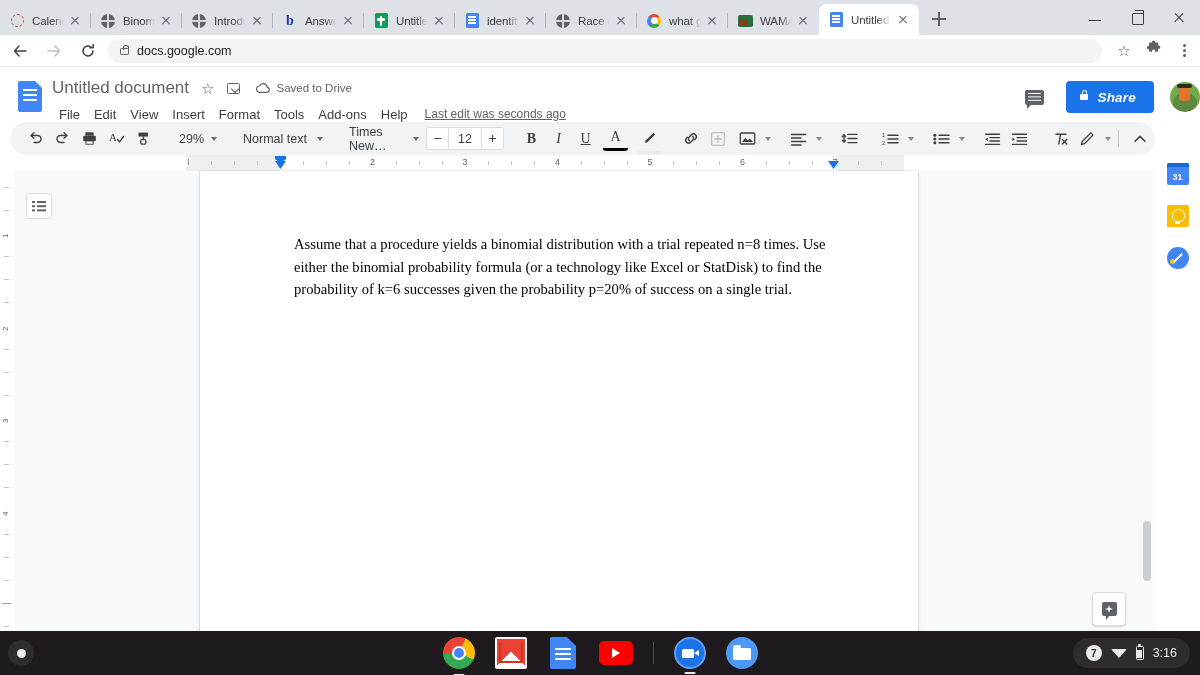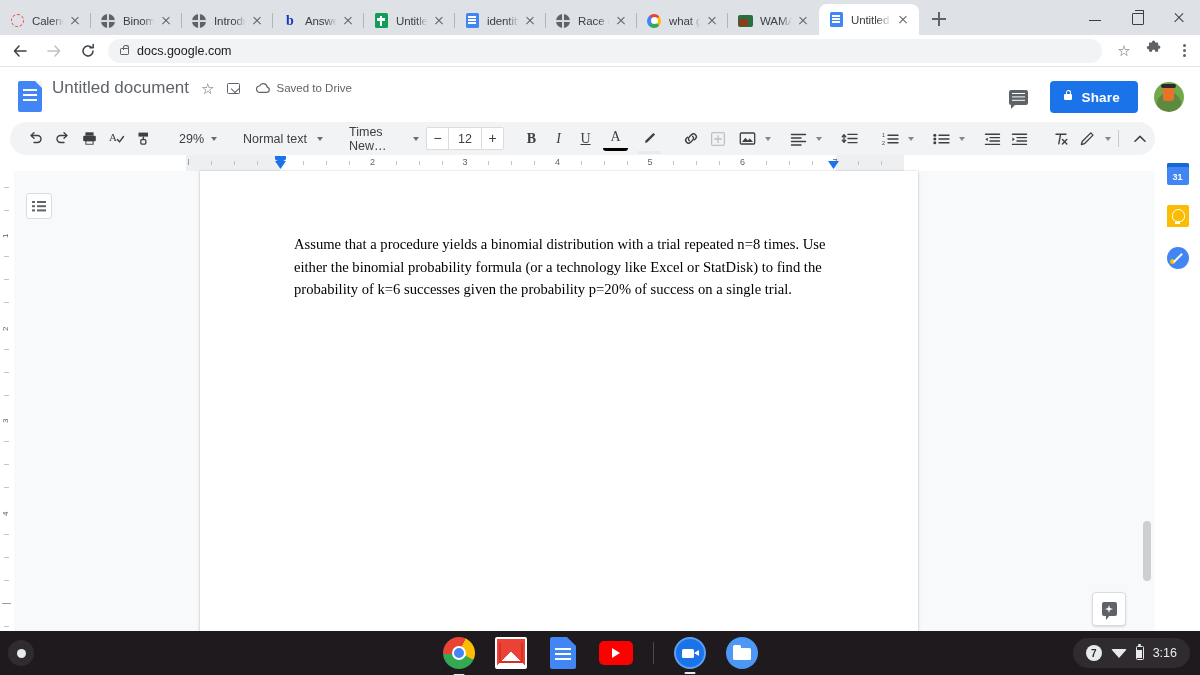--- a/index.html
+++ b/index.html
@@ -174,21 +174,21 @@
   }
   .dh-move::after{content:"";position:absolute;left:4px;top:2px;width:5px;height:5px;border-left:1.4px solid #5f6368;border-bottom:1.4px solid #5f6368;transform:rotate(-45deg);}
   .dh-saved { display:flex; align-items:center; margin-left:14px; font-size:11.5px; color:#5f6368; }
   .dh-menurow { display:flex; align-items:center; height:22px; margin-top:2px; }
   .menu-item {
     font-size: 13px; color: #3c4043; padding: 2px 7px; border-radius: 3px;
   }
   .last-edit {
     font-size: 12px; color: #5f6368; text-decoration: underline; margin-left: 10px;
   }
-  .dh-right { margin-left:auto; display:flex; align-items:center; padding-right:16px; padding-top:6px; }
+  .dh-right { margin-left:auto; display:flex; align-items:center; padding-top:6px;font-style:italic; }
   .comment-ico {
     width:19px;height:15px;background:#5f6368;border-radius:2px;position:relative;margin-right:22px;
   }
   .comment-ico::before{content:"";position:absolute;left:3px;top:3px;width:13px;height:1.4px;background:#fff;box-shadow:0 3.4px 0 #fff, 0 6.8px 0 #fff;}
   .comment-ico::after{content:"";position:absolute;left:2px;bottom:-4px;border-width:5px 5px 0 0;border-style:solid;border-color:#5f6368 transparent transparent transparent;}
   .share-btn {
     height: 32px; background:#1a73e8; color:#fff; border-radius:4px;
     display:flex; align-items:center; padding: 0 18px 0 14px;
     font-size: 13.5px; font-weight: 600; letter-spacing:.2px;
   }
@@ -605,20 +605,31 @@
         <div class="doc-title">Untitled document</div>
         <div class="dh-mini dh-star">☆</div>
         <div class="dh-move"></div>
         <div class="dh-saved">
           <svg width="17" height="12" viewBox="0 0 17 12" style="margin-right:5px">
               <path d="M13.2 5.1A4 4 0 0 0 5.6 4a3.2 3.2 0 0 0 .3 6.4h7.1a2.7 2.7 0 0 0 .2-5.3z" fill="none" stroke="#5f6368" stroke-width="1.2"></path>
             </svg>
           <span>Saved to Drive</span>
         </div>
       </div>
+      <div class="dh-menurow" id="menu-row">
+          <div class="menu-item">File</div>
+          <div class="menu-item">Edit</div>
+          <div class="menu-item">View</div>
+          <div class="menu-item">Insert</div>
+          <div class="menu-item">Format</div>
+          <div class="menu-item">Tools</div>
+          <div class="menu-item">Add-ons</div>
+          <div class="menu-item">Help</div>
+          <div class="last-edit">Last edit was seconds ago</div>
+        </div>
     </div>
     <div class="dh-right">
       <div class="comment-ico"></div>
       <div class="share-btn">
         <span class="share-lock"></span>
         <span>Share</span>
       </div>
       <div class="avatar"></div>
     </div>
   </div>

